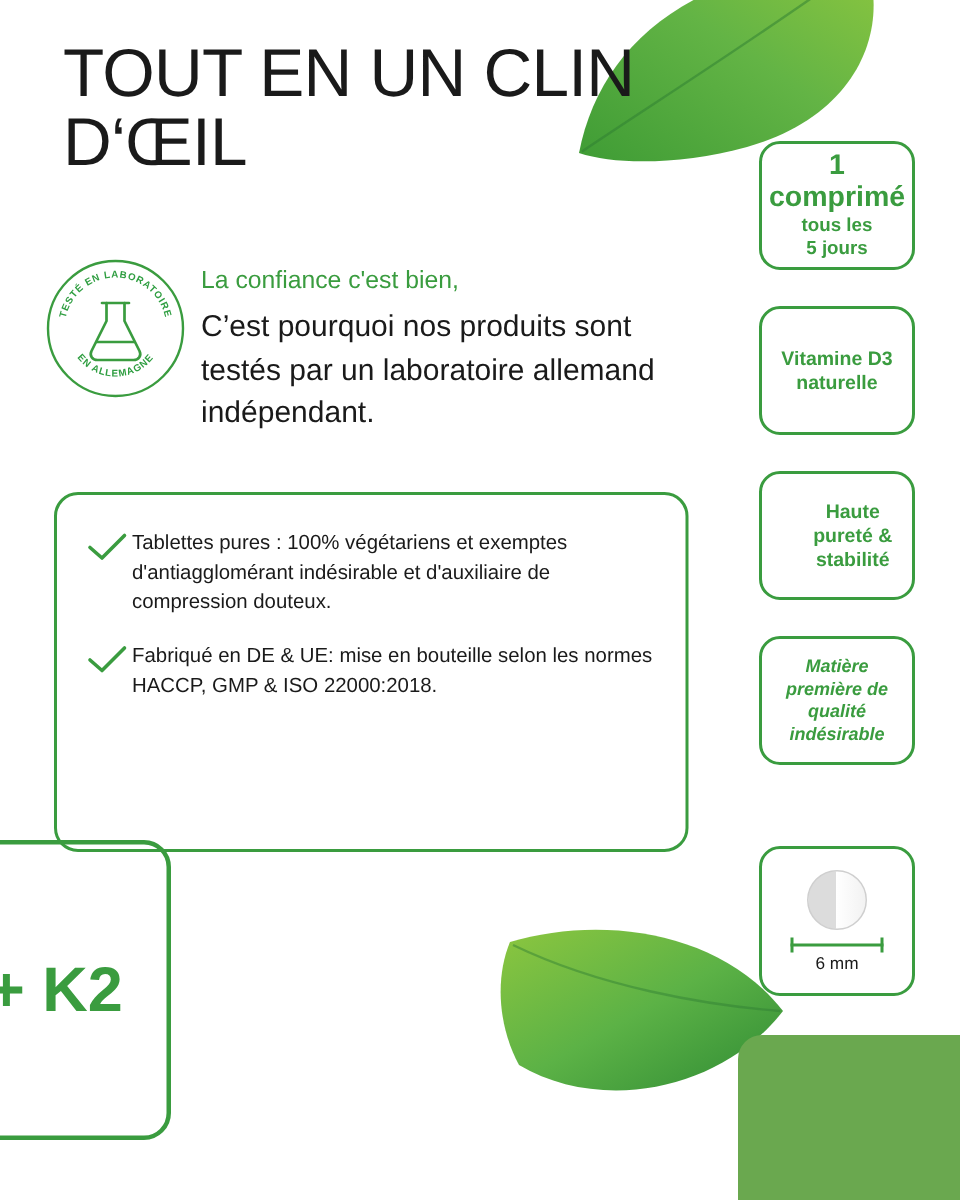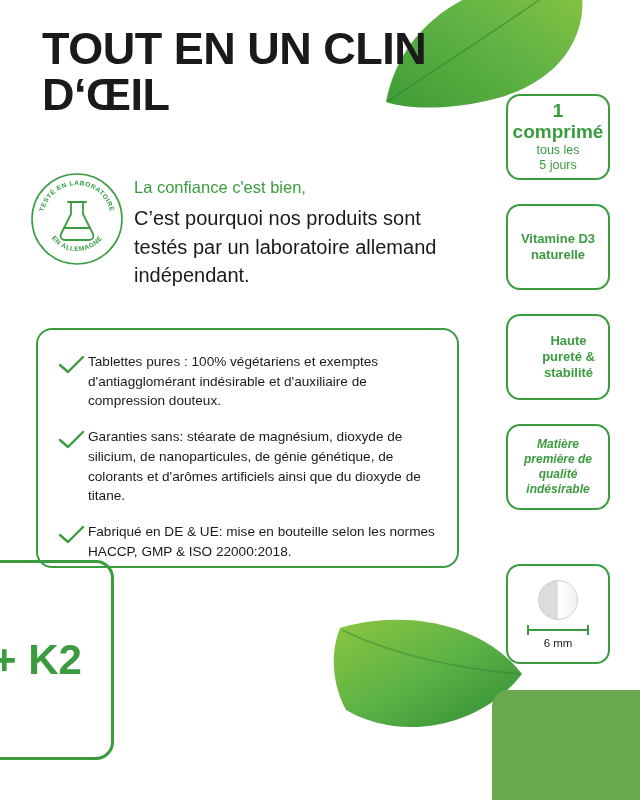--- a/index.html
+++ b/index.html
@@ -35,21 +35,21 @@
   }
 
   
   .headline {
     position: absolute;
     top: 26px;
     left: 42px;
     width: 430px;
     font-size: 45px;
     line-height: 1.02;
-    font-weight: bold;
+    font-weight: normal;
     letter-spacing: -0.5px;
     color: #1a1a1a;
     text-transform: uppercase;
   }
 
   
   .lab-badge {
     position: absolute;
     top: 172px;
     left: 30px;
@@ -136,21 +136,21 @@
   .pill-4 { top: 424px; height: 86px; }
   .pill-5 { top: 564px; height: 100px; }
 
   .pill-big {
     font-size: 19px;
     line-height: 1.12;
   }
   .pill-small {
     font-size: 12.5px;
     line-height: 1.25;
-    font-weight: normal;
+    font-weight: bold;
   }
   .pill-label {
     font-size: 13px;
     line-height: 1.25;
   }
   .pill-label-sm {
     font-size: 12px;
     line-height: 1.25;
     font-style: italic;
   }
@@ -282,26 +282,20 @@
 
 <div class="bullet-card">
 
   <div class="bullet">
     <svg class="check" viewBox="0 0 32 22">
       <path d="M4,11 L12,18 L27,3" fill="none" stroke="#3a9c3f" stroke-width="2.4" stroke-linecap="round" stroke-linejoin="round"></path>
     </svg>
     <div class="bullet-text">Tablettes pures : 100% végétariens et exemptes d'antiagglomérant indésirable et d'auxiliaire de compression douteux.</div>
   </div>
 
-  <div class="bullet">
-    <svg class="check" viewBox="0 0 32 22">
-      <path d="M4,11 L12,18 L27,3" fill="none" stroke="#3a9c3f" stroke-width="2.4" stroke-linecap="round" stroke-linejoin="round"></path>
-    </svg>
-    <div class="bullet-text">Garanties sans: stéarate de magnésium, dioxyde de silicium, de nanoparticules, de génie génétique, de colorants et d'arômes artificiels ainsi que du dioxyde de titane.</div>
-  </div>
 
   <div class="bullet">
     <svg class="check" viewBox="0 0 32 22">
       <path d="M4,11 L12,18 L27,3" fill="none" stroke="#3a9c3f" stroke-width="2.4" stroke-linecap="round" stroke-linejoin="round"></path>
     </svg>
     <div class="bullet-text">Fabriqué en DE &amp; UE: mise en bouteille selon les normes HACCP, GMP &amp; ISO 22000:2018.</div>
   </div>
 
 </div>
 

